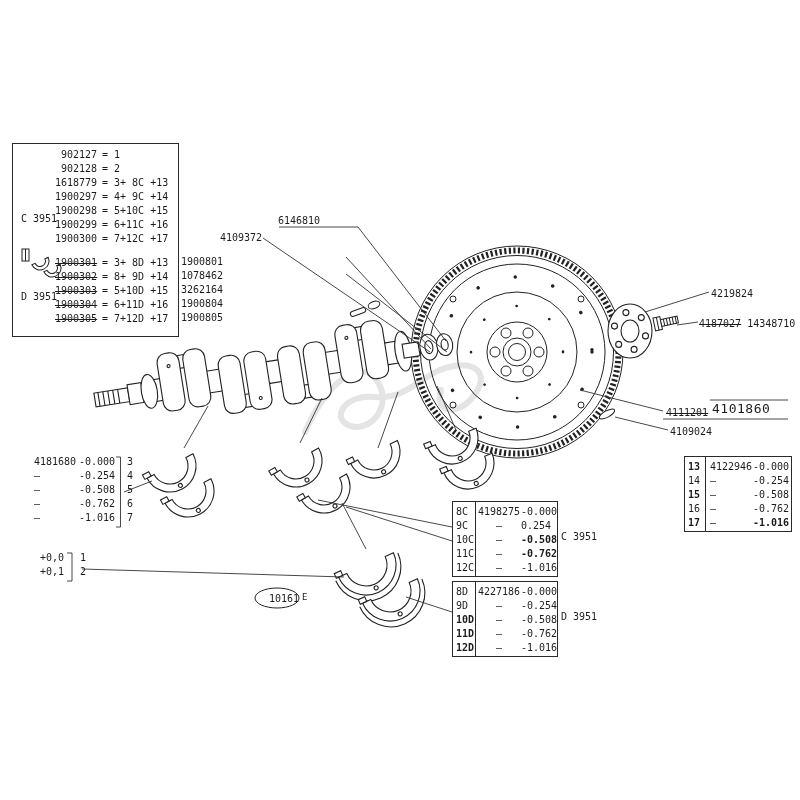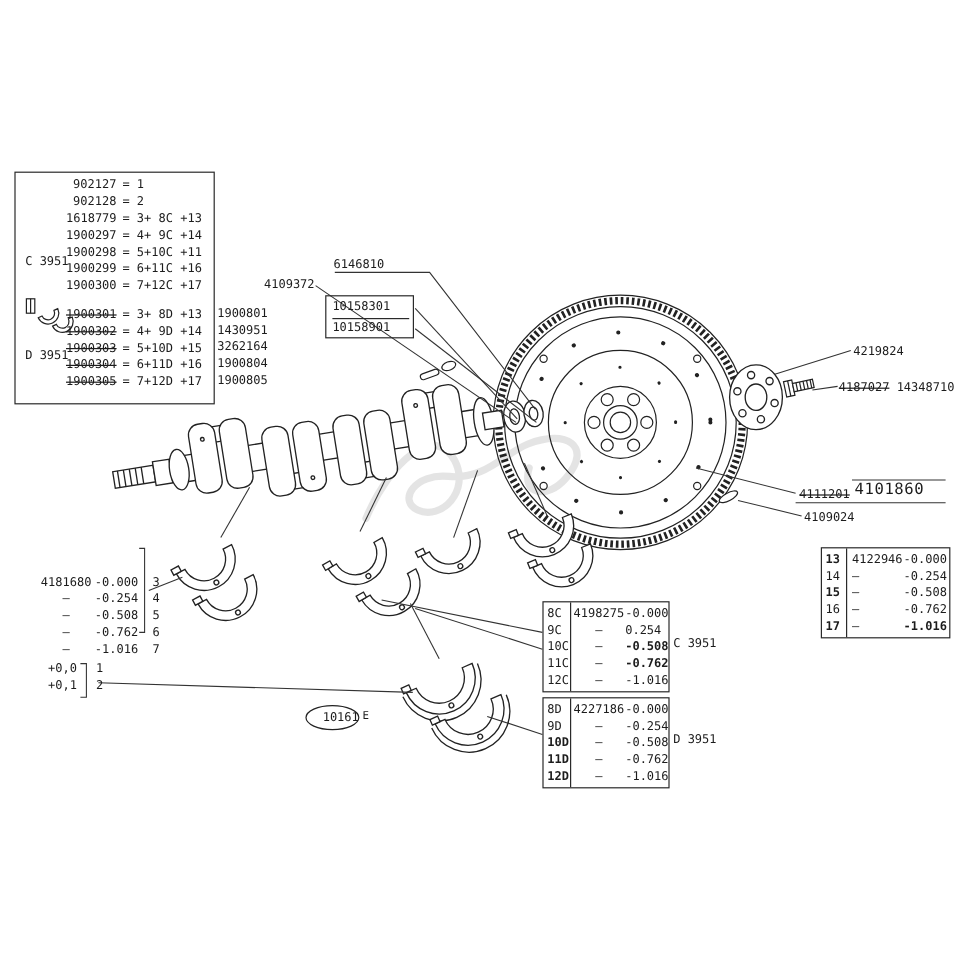--- a/index.html
+++ b/index.html
@@ -8,21 +8,21 @@
   .page { position:absolute; left:0; top:0; width:760px; height:800px; background:#fff; }
   svg.layer { position:absolute; left:0; top:0; }
   .t { position:absolute; font-size:10px; line-height:13px; white-space:pre; }
   .box { position:absolute; border:1px solid #2a2a2a; }
   .strike { text-decoration:line-through; }
   .b { font-weight:bold; }
   
   .num { display:inline-block; width:42px; text-align:right; }
   .eq  { margin-left:5px; }
   
-  .mb-p { display:inline-block; width:42px; text-align:center;margin-top:24px; }
+  .mb-p { display:inline-block; width:42px; text-align:left; }
   .mb-s { display:inline-block; width:38px; margin-left:3px; }
   .mb-i { margin-left:10px; }
   .th-i { margin-left:16px; }
   
   .vdiv { position:absolute; top:0; bottom:0; border-left:1px solid #2a2a2a; }
   .tc-i { display:inline-block; width:18px; }
   .tc-p { display:inline-block; width:42px; margin-left:4px; text-align:center; }
   .tc-s { display:inline-block; width:36px; margin-left:1px; }
   .tr-i { display:inline-block; width:14px; }
   .tr-p { display:inline-block; width:42px; margin-left:8px; }
@@ -192,44 +192,40 @@
     </g>
 
     <ellipse cx="277" cy="598" rx="22" ry="10" fill="none" stroke="#222" stroke-width="1"></ellipse>
   </svg>
 
   <div class="box" style="left:12px; top:143px; width:167px; height:194px">
     <div class="t" style="left:42px; top:4px"><span class="num">902127</span><span class="eq">= 1</span></div>
     <div class="t" style="left:42px; top:18px"><span class="num">902128</span><span class="eq">= 2</span></div>
     <div class="t" style="left:42px; top:32px"><span class="num">1618779</span><span class="eq">= 3+ 8C +13</span></div>
     <div class="t" style="left:42px; top:46px"><span class="num">1900297</span><span class="eq">= 4+ 9C +14</span></div>
-    <div class="t" style="left:42px; top:60px"><span class="num">1900298</span><span class="eq">= 5+10C +11</span></div>
+    <div class="t" style="left:42px; top:60px"><span class="num">1900298</span><span class="eq">= 5+10C +15</span></div>
     <div class="t" style="left:42px; top:74px"><span class="num">1900299</span><span class="eq">= 6+11C +16</span></div>
     <div class="t" style="left:42px; top:88px"><span class="num">1900300</span><span class="eq">= 7+12C +17</span></div>
     <div class="t" style="left:8px; top:68px">C 3951</div>
     <div class="t" style="left:8px; top:146px">D 3951</div>
     <div class="t" style="left:42px; top:112px"><span class="num strike">1900301</span><span class="eq">= 3+ 8D +13</span></div>
-    <div class="t" style="left:42px; top:126px"><span class="num strike">1900302</span><span class="eq">= 4+ 9D +14</span></div>
+    <div class="t" style="left:42px; top:126px"><span class="num strike">1900302</span><span class="eq">= 8+ 9D +14</span></div>
     <div class="t" style="left:42px; top:140px"><span class="num strike">1900303</span><span class="eq">= 5+10D +15</span></div>
     <div class="t" style="left:42px; top:154px"><span class="num strike">1900304</span><span class="eq">= 6+11D +16</span></div>
     <div class="t" style="left:42px; top:168px"><span class="num strike">1900305</span><span class="eq">= 7+12D +17</span></div>
   </div>
 
   <div class="t" style="left:181px; top:255px">1900801</div>
-  <div class="t" style="left:181px; top:269px">1430951</div>
+  <div class="t" style="left:181px; top:269px">1078462</div>
   <div class="t" style="left:181px; top:283px">3262164</div>
   <div class="t" style="left:181px; top:297px">1900804</div>
   <div class="t" style="left:181px; top:311px">1900805</div>
 
   <div class="t" style="left:278px; top:214px">6146810</div>
   <div class="t" style="left:220px; top:231px">4109372</div>
-  <div class="box" style="left:271px; top:246px; width:74px; height:36px">
-    <div class="t" style="left:5px; top:2px;  width:64px; border-bottom:1px solid #2a2a2a; height:17px">10158301</div>
-    <div class="t" style="left:5px; top:20px">10158901</div>
-  </div>
 
   <div class="t" style="left:711px; top:287px">4219824</div>
   <div class="t" style="left:699px; top:317px"><span class="strike">4187027</span><span> </span><span>14348710</span></div>
   <div class="t strike" style="left:666px; top:406px">4111201</div>
   <div class="t big" style="left:712px; top:402px">4101860</div>
   <div class="t" style="left:670px; top:425px">4109024</div>
 
   <div>
     <div class="t" style="left:34px; top:455px"><span class="mb-p">4181680</span><span class="mb-s">-0.000</span><span class="mb-i">3</span></div>
     <div class="t" style="left:34px; top:469px"><span class="mb-p">–</span><span class="mb-s">-0.254</span><span class="mb-i">4</span></div>

